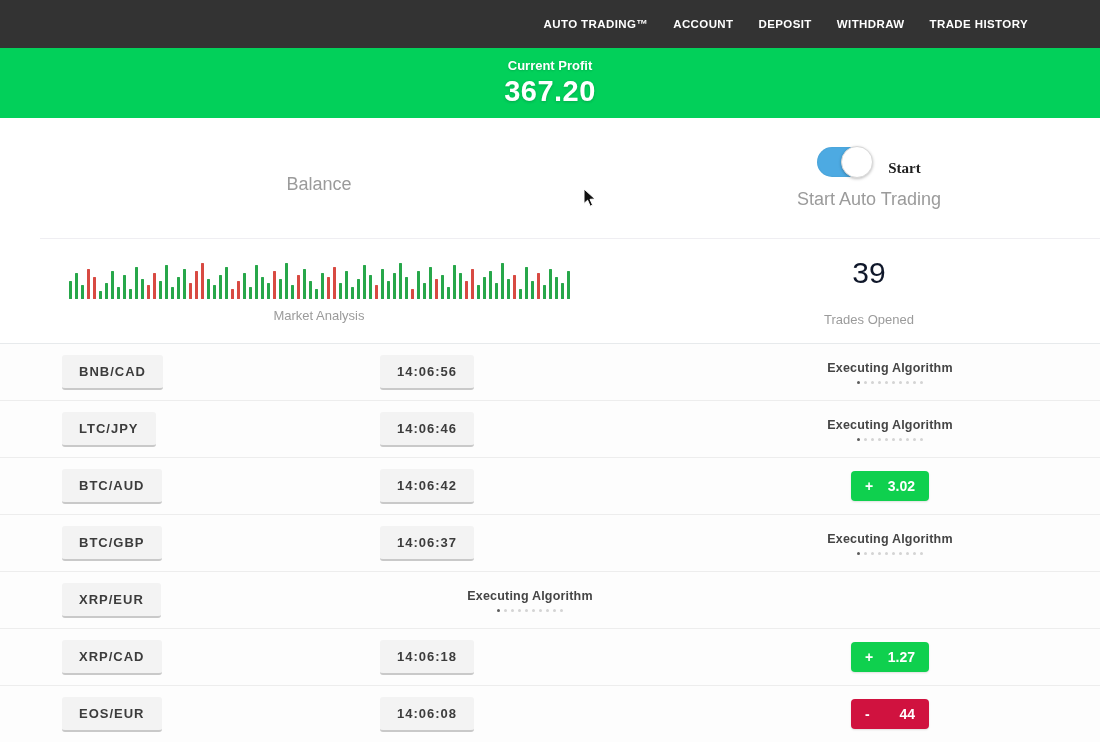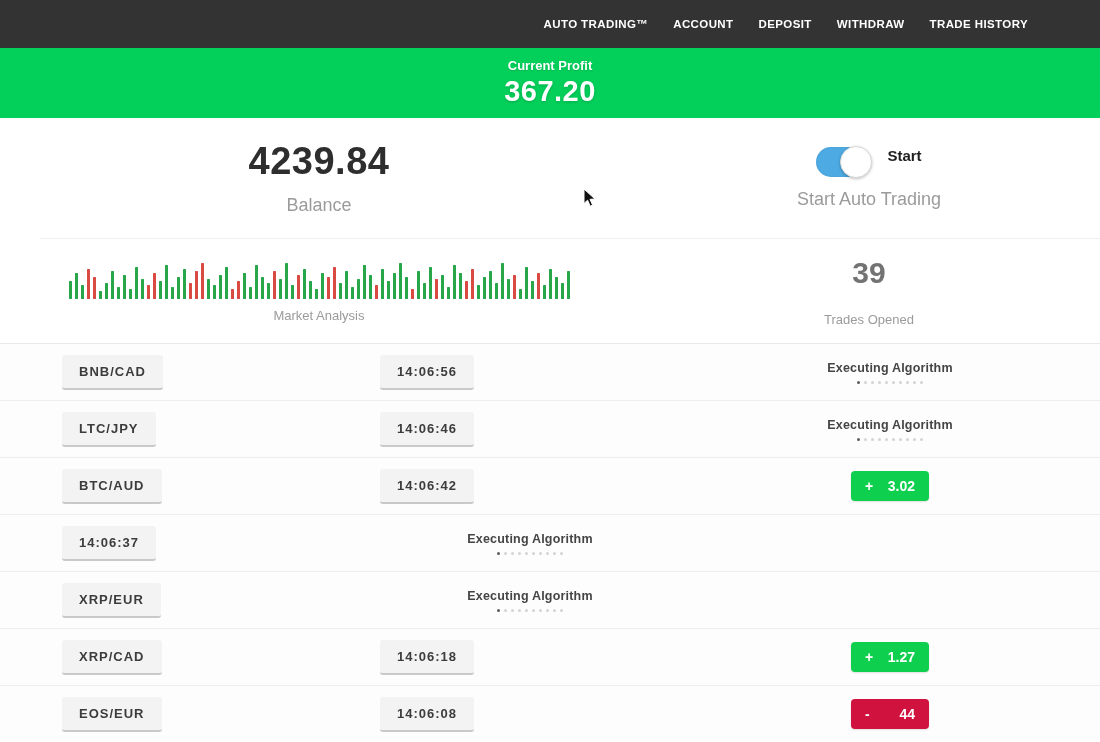--- a/index.html
+++ b/index.html
@@ -59,21 +59,21 @@
   .stats-right {
     width: 42%;
     display: flex;
     flex-direction: column;
     align-items: center;
     justify-content: center;
   }
   .balance-value { font-size: 38px; font-weight: bold; color: #2e2e2e; letter-spacing: 0.5px; }
   .muted-label { font-size: 18px; color: #9b9b9b; margin-top: 12px; }
 
-  .toggle-wrap { display: flex; align-items: flex-start; }
+  .toggle-wrap { display: flex; align-items: flex-end; font-family: Liberation Serif, serif; }
   .toggle {
     width: 54px; height: 30px;
     border-radius: 15px;
     position: relative;
     cursor: pointer;
     box-shadow: inset 0 0 2px rgba(0,0,0,0.1);
   }
   .toggle .knob {
     position: absolute;
     top: -1px; right: -2px;
@@ -88,21 +88,21 @@
   .divider { border-top: 1px solid #efeef2; margin-left: 40px; }
 
   
   .bars {
     display: flex;
     align-items: flex-end;
     height: 40px;
     gap: 3px;
   }
   .bar { width: 3px; border-radius: 0.5px; }
-  .big-number { font-size: 30px; font-weight: bold; color: #737373; }
+  .big-number { font-size: 30px; font-weight: normal; color: #0f172a; }
   .trades-label { font-size: 13px; color: #9b9b9b; margin-top: 22px; }
   .market-label { font-size: 13px; color: #9b9b9b; margin-top: 9px; }
 
   
   .trade-list { }
   .trade-row {
     height: 57px;
     display: grid;
     grid-template-columns: 318px 300px 1fr;
     align-items: center;
@@ -160,21 +160,20 @@
     <div class="nav-item">TRADE HISTORY</div>
   </nav>
 
 <header class="profit-banner" style="background: rgb(2, 208, 90);">
   <div class="profit-label">Current Profit</div>
   <div class="profit-value">367.20</div>
 </header>
 
 <section class="stats-row a">
   <div class="stats-left">
-    <div class="balance-value">4239.84</div>
     <div class="muted-label">Balance</div>
   </div>
   <div class="stats-right">
     <div class="toggle-wrap">
       <div class="toggle" style="background: rgb(77, 170, 226);">
         <div class="knob"></div>
       </div>
       <div class="toggle-label">Start</div>
     </div>
     <div class="muted-label">Start Auto Trading</div>
@@ -320,20 +319,21 @@
     </div>
     <div class="trade-row">
       <div class="chip">BTC/AUD</div>
       <div class="chip">14:06:42</div>
       <div class="status-cell"><div class="badge" style="background: rgb(15, 208, 78);">
           <span>+</span>
           <span>3.02</span>
         </div></div>
     </div>
     <div class="trade-row">
+      <div class="chip">BTC/GBP</div>
       <div class="chip">14:06:37</div>
       <div class="status-cell">
         <div class="exec-label">Executing Algorithm</div>
         <div class="dots">
           <span class="dot active"></span>
           <span class="dot"></span>
           <span class="dot"></span>
           <span class="dot"></span>
           <span class="dot"></span>
           <span class="dot"></span>

